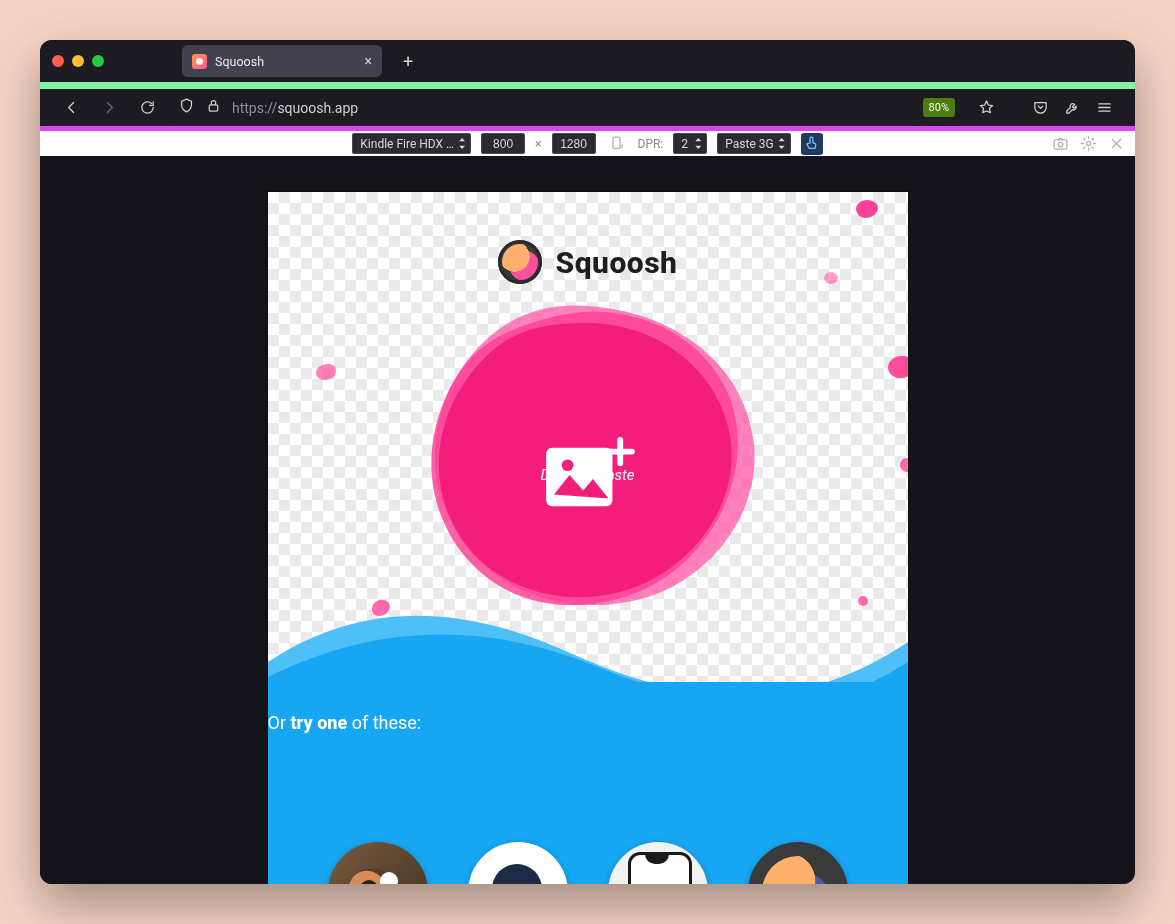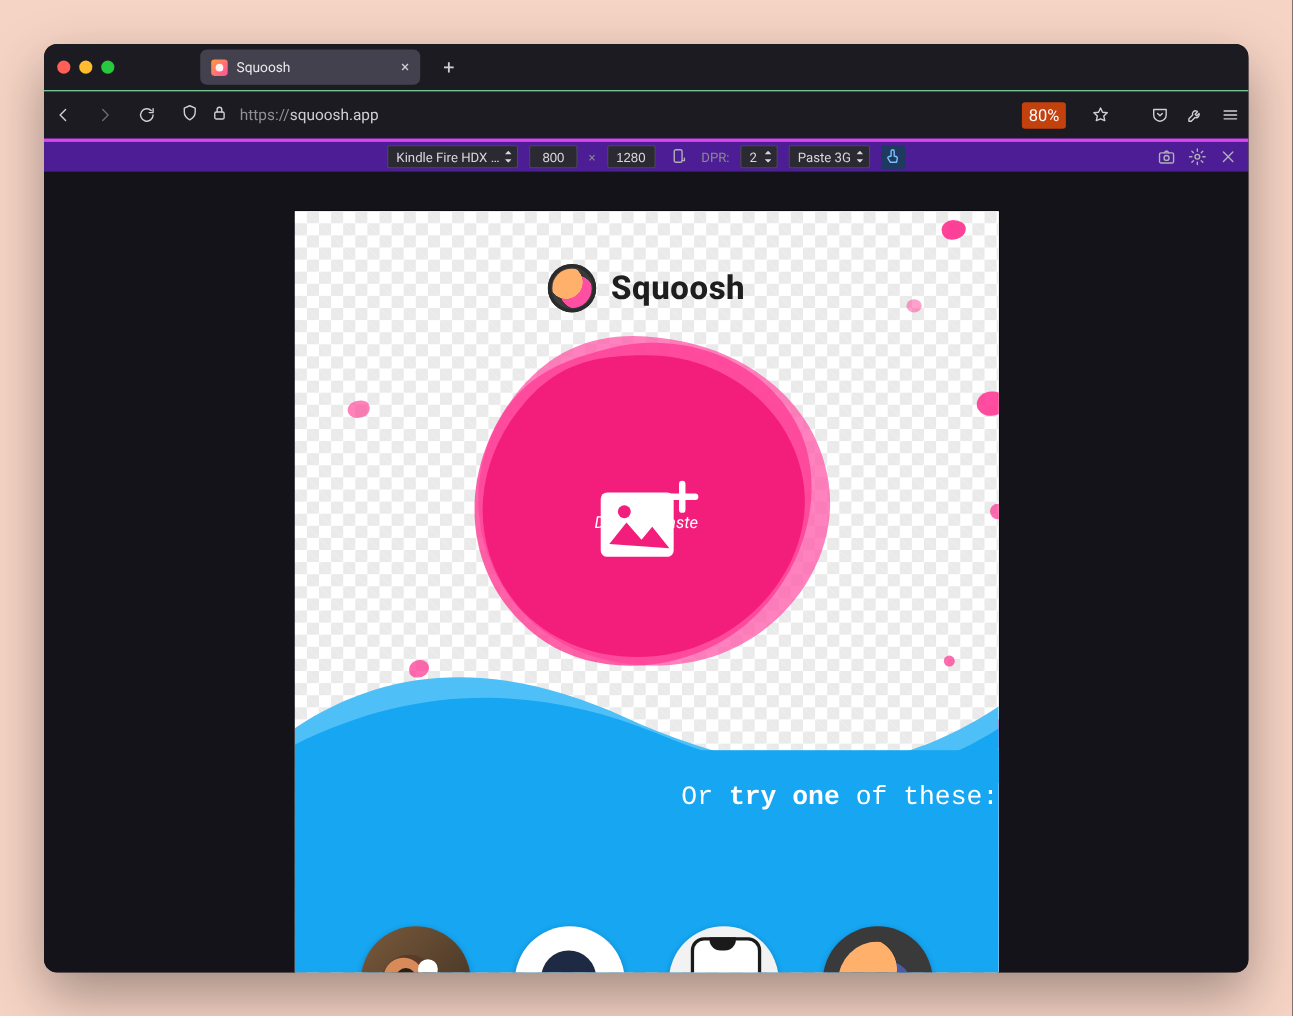--- a/index.html
+++ b/index.html
@@ -58,47 +58,47 @@
   .tab .favicon::after{content:'';width:7px;height:7px;border-radius:50%;background:#fff;opacity:.9;}
   .tab .close { margin-left:auto; color:#cfcfd4; font-size:14px; cursor:pointer; }
   .newtab {
     width:28px;height:28px;display:flex;align-items:center;justify-content:center;
     color:#cfcfd4;font-size:18px;border-radius:4px;cursor:pointer;margin-left:4px;
   }
   
   .toolbar {
     height: 44px;
     background: #1c1b22;
-    border-top: 1px solid #86efac;
-    display:flex;align-items:center;gap:8px;padding:0 2px;
+    border-top: 7px solid #86efac;
+    display:flex;align-items:center;gap:8px;padding:0 16px;
   }
   .icon-btn {
     width:30px;height:30px;display:flex;align-items:center;justify-content:center;
     color:#cfcfd4;border-radius:4px;cursor:pointer;
   }
   .icon-btn.disabled{color:#6a6a72;cursor:default;}
   .urlbar {
     flex:1;background:#1c1b22;border:none;border-radius:6px;height:32px;
     display:flex;align-items:center;padding:0 8px;gap:10px;color:#9e9ea5;
     position:relative;
   }
   .urlbar .shield, .urlbar .lock { color:#cfcfd4; }
   .urlbar .url { color:#cfcfd4; font-size:14px; }
   .urlbar .url .proto{color:#8f8f97;}
   .zoom-badge{
-    background:#c2410c;color:#fbfbfe;font-size:15px;padding:3px 6px;border-radius:3px;
+    background:#4d7c0f;color:#fbfbfe;font-size:11px;padding:3px 6px;border-radius:3px;
     margin-left:auto;
   }
   .star{color:#cfcfd4;margin-left:6px;}
   .right-icons{display:flex;gap:2px;margin-left:8px;}
   
   .devbar {
     height: 30px;
-    background: #4c1d95;
-    border-top:3px solid #d946ef;
+    background: #ffffff;
+    border-top:5px solid #d946ef;
     display:flex;align-items:center;gap:10px;
     padding:12px 10px;color:#b0b0b6;font-size:12px;
     position:relative;
   }
   .devbar .center{margin:0 auto;display:flex;align-items:center;gap:10px;}
   .sel {
     background:#2b2a33;border:1px solid #4a4a55;color:#d7d7dc;
     padding:2px 16px 2px 7px;border-radius:2px;font-size:12px;height:21px;
     display:flex;align-items:center;position:relative;white-space:nowrap;
   }
@@ -167,21 +167,21 @@
     width:330px;height:330px;position:relative;display:flex;align-items:center;justify-content:center;cursor:pointer;
   }
   .blob svg{position:absolute;inset:-30px;width:calc(100% + 60px);height:calc(100% + 60px);}
   .blob-inner{position:relative;z-index:2;color:#fff;text-align:center;}
   .blob-inner .img-icon{display:block;margin:0 auto 12px;}
   .blob-inner .caption{font-style:italic;font-size:15px;}
   
   .wave-section{position:absolute;left:0;right:0;bottom:0;height:260px;}
   .wave-section svg.wave{position:absolute;top:-60px;left:0;width:100%;height:120px;}
   .wave-fill{position:absolute;left:0;right:0;bottom:0;top:30px;background:#16a6f2;}
-  .try-title{position:absolute;top:60px;left:0;right:0;text-align:right;color:#fff;font-size:24px;font-family:Liberation Mono, monospace;}
+  .try-title{position:absolute;top:60px;left:0;right:0;text-align:left;color:#fff;font-size:18px;}
   .try-title .b{font-weight:800;}
   .samples{
     position:absolute;left:0;right:0;bottom:-30px;display:flex;justify-content:center;gap:40px;
   }
   .sample{
     width:100px;height:100px;border-radius:50%;overflow:hidden;cursor:pointer;
     display:flex;align-items:center;justify-content:center;position:relative;
     box-shadow:0 2px 6px rgba(0,0,0,.25);
   }
   .sample.panda{background:linear-gradient(135deg,#7a5a3c,#3b2e20);}

